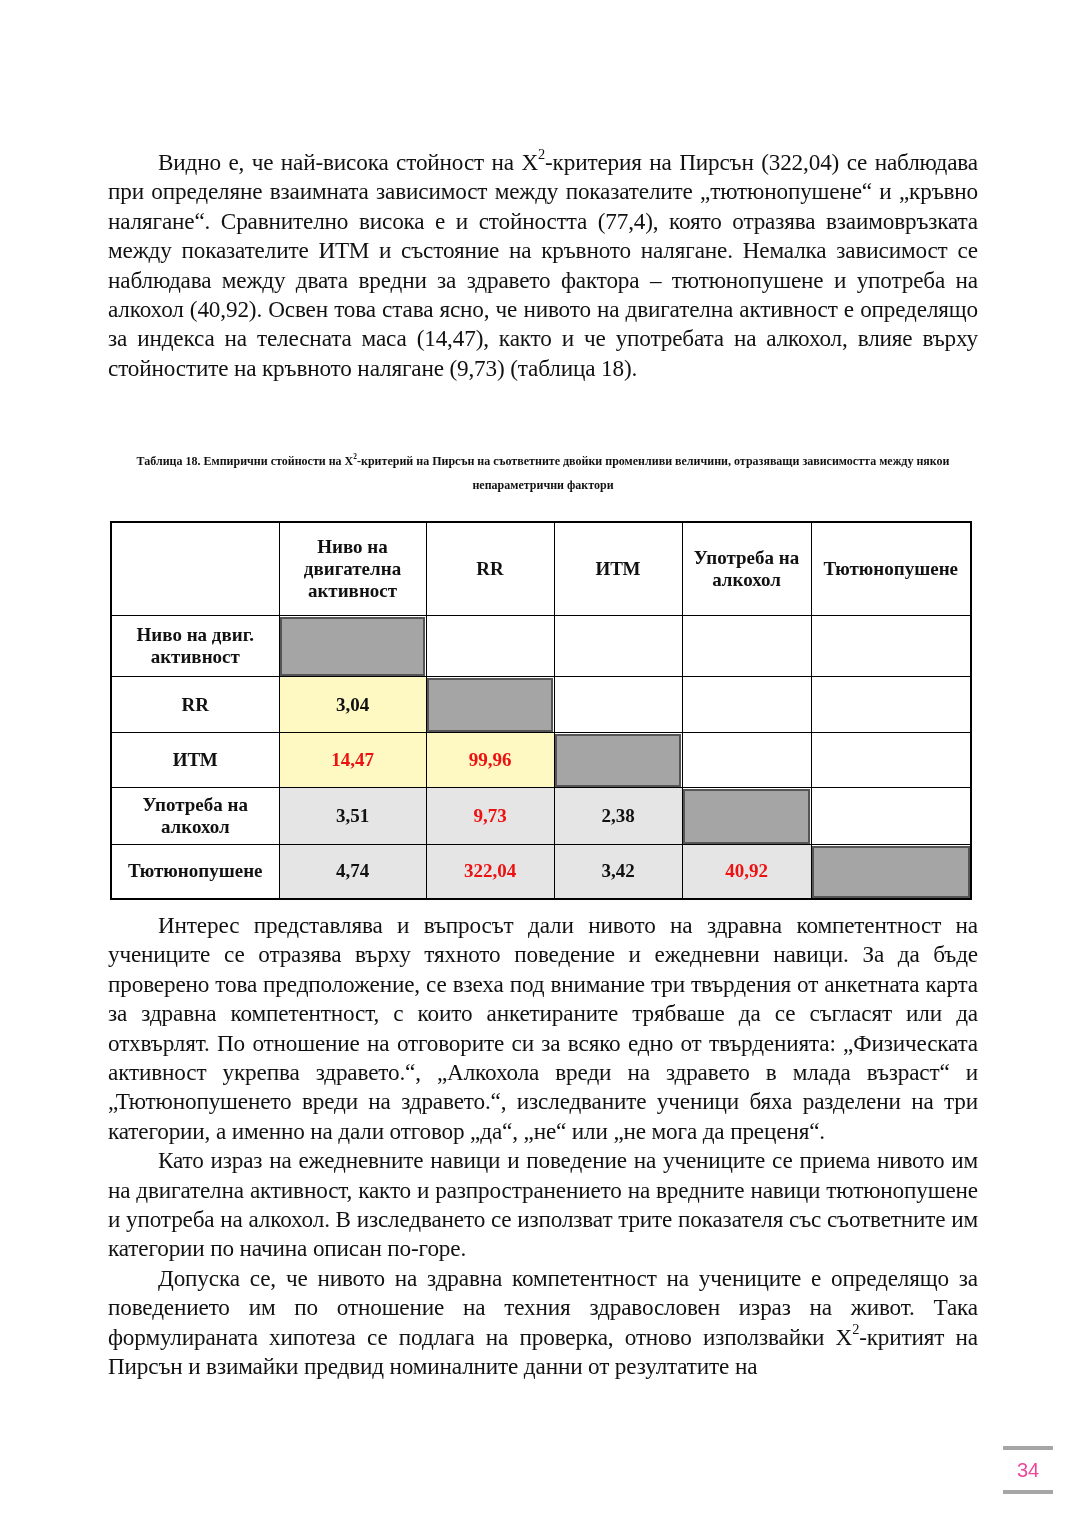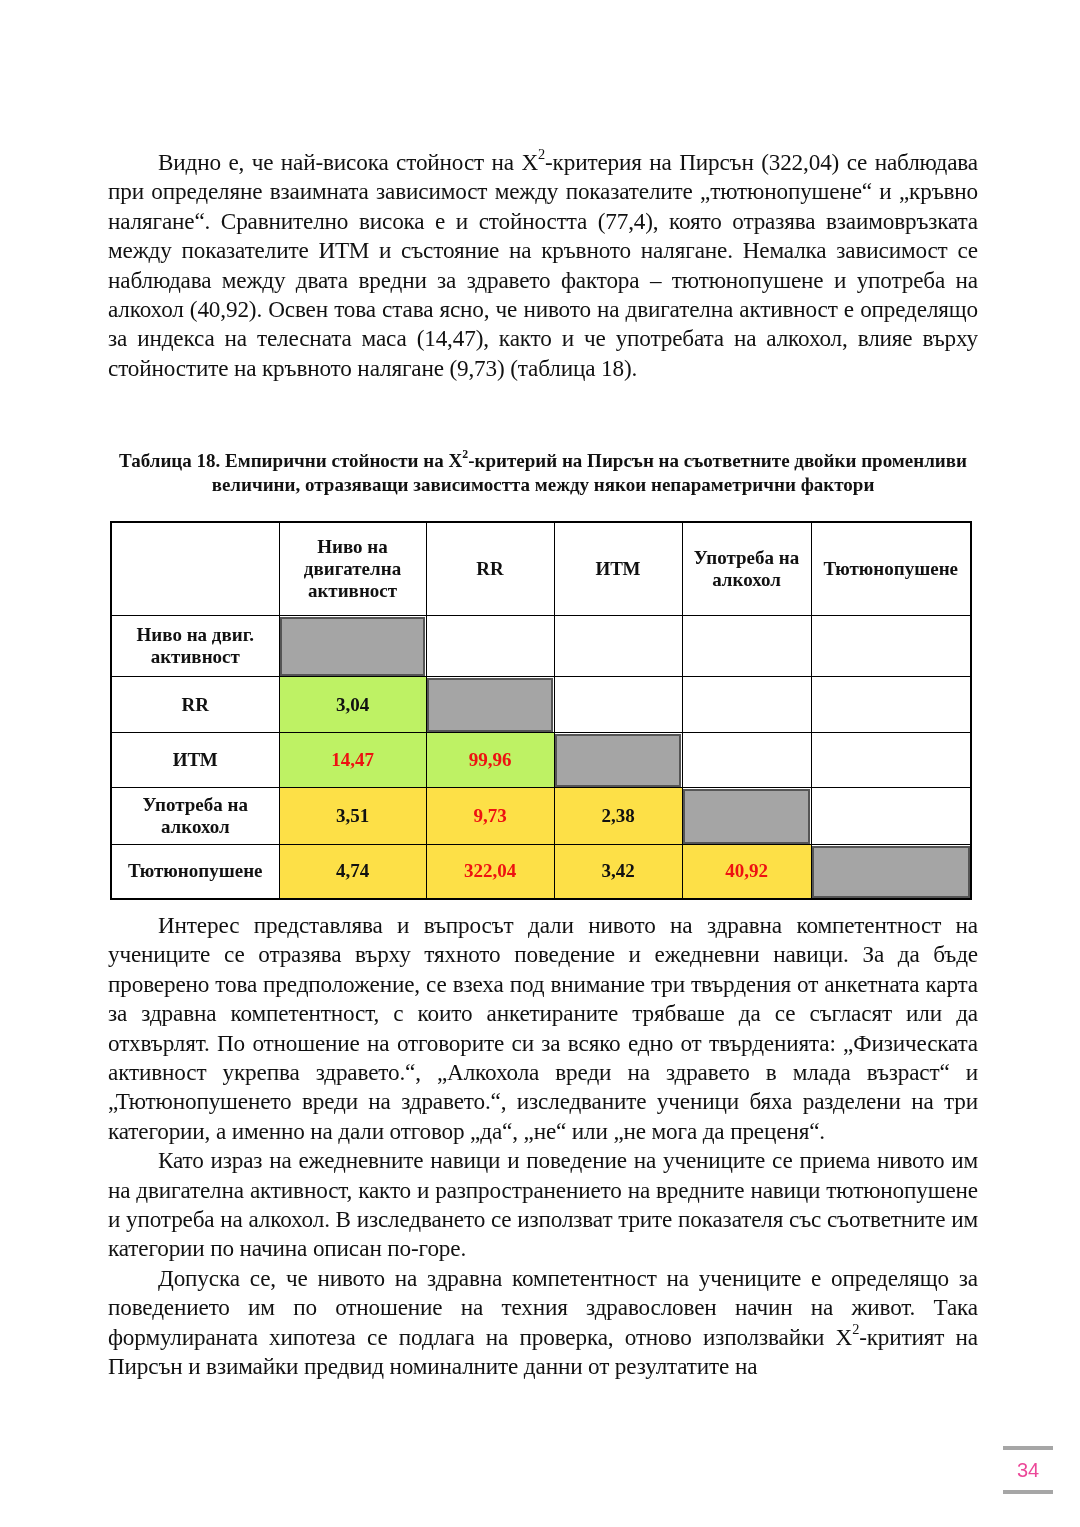--- a/index.html
+++ b/index.html
@@ -26,21 +26,21 @@
       text-indent: 50px;
       letter-spacing: -0.15px;
     }
     sup { font-size: 0.62em; line-height: 0; position: relative; top: -0.15em; }
     .caption {
       position: absolute;
       left: 108px; top: 449px;
       width: 870px;
       text-align: center;
       font-weight: bold;
-      font-size: 19px;
+      font-size: 12px;
       line-height: 24px;
     }
     table.matrix {
       position: absolute;
       left: 110px; top: 521px;
       width: 860px;
       border-collapse: collapse;
       table-layout: fixed;
       font-weight: bold;
       font-size: 19px;
@@ -53,22 +53,22 @@
       line-height: 22px;
     }
     table.matrix { border: 2.5px solid #000; }
     table.matrix th { font-weight: bold; }
     tr.hdr { height: 79px; }
     tr.r1 { height: 55px; }
     tr.r2 { height: 56px; }
     tr.r3 { height: 55px; }
     tr.r4 { height: 57px; }
     tr.r5 { height: 54px; }
-    td.blue { background: #bef264; }
-    td.yellow { background: #fde047; }
+    td.blue { background: #fef9c3; }
+    td.yellow { background: #e5e5e5; }
     td.gray {
       background: #a5a5a5;
       outline: 2px solid #555;
       outline-offset: -3px;
       box-shadow: inset 0 0 0 1px #ffffff;
     }
     .red { color: #ee1111; margin-top: 16px; }
     .black { color: #111; }
     .pagenum {
       position: absolute;
@@ -152,20 +152,20 @@
     <td class="yellow black">3,42</td>
     <td class="yellow red">40,92</td>
     <td class="gray"></td>
   </tr>
 </tbody>
   </table>
 
 <div class="page" style="top:911px">
   <p class="para">Интерес представлява и въпросът дали нивото на здравна компетентност на учениците се отразява върху тяхното поведение и ежедневни навици. За да бъде проверено това предположение, се взеха под внимание три твърдения от анкетната карта за здравна компетентност, с които анкетираните трябваше да се съгласят или да отхвърлят. По отношение на отговорите си за всяко едно от твърденията: „Физическата активност укрепва здравето.“, „Алкохола вреди на здравето в млада възраст“ и „Тютюнопушенето вреди на здравето.“, изследваните ученици бяха разделени на три категории, а именно на дали отговор „да“, „не“ или „не мога да преценя“.</p>
   <p class="para">Като израз на ежедневните навици и поведение на учениците се приема нивото им на двигателна активност, както и разпространението на вредните навици тютюнопушене и употреба на алкохол. В изследването се използват трите показателя със съответните им категории по начина описан по-горе.</p>
-  <p class="para"><span>Допуска се, че нивото на здравна компетентност на учениците е определящо за поведението им по отношение на техния здравословен начин на живот. Така формулираната хипотеза се подлага на проверка, отново използвайки Х</span><sup>2</sup><span>-критият на Пирсън и взимайки предвид номиналните данни от резултатите на</span></p>
+  <p class="para"><span>Допуска се, че нивото на здравна компетентност на учениците е определящо за поведението им по отношение на техния здравословен израз на живот. Така формулираната хипотеза се подлага на проверка, отново използвайки Х</span><sup>2</sup><span>-критият на Пирсън и взимайки предвид номиналните данни от резултатите на</span></p>
 </div>
 
 <div class="pagenum">
   <div class="bar"></div>
   <div class="num">34</div>
   <div class="bar"></div>
 </div>
 
 </body></html>

